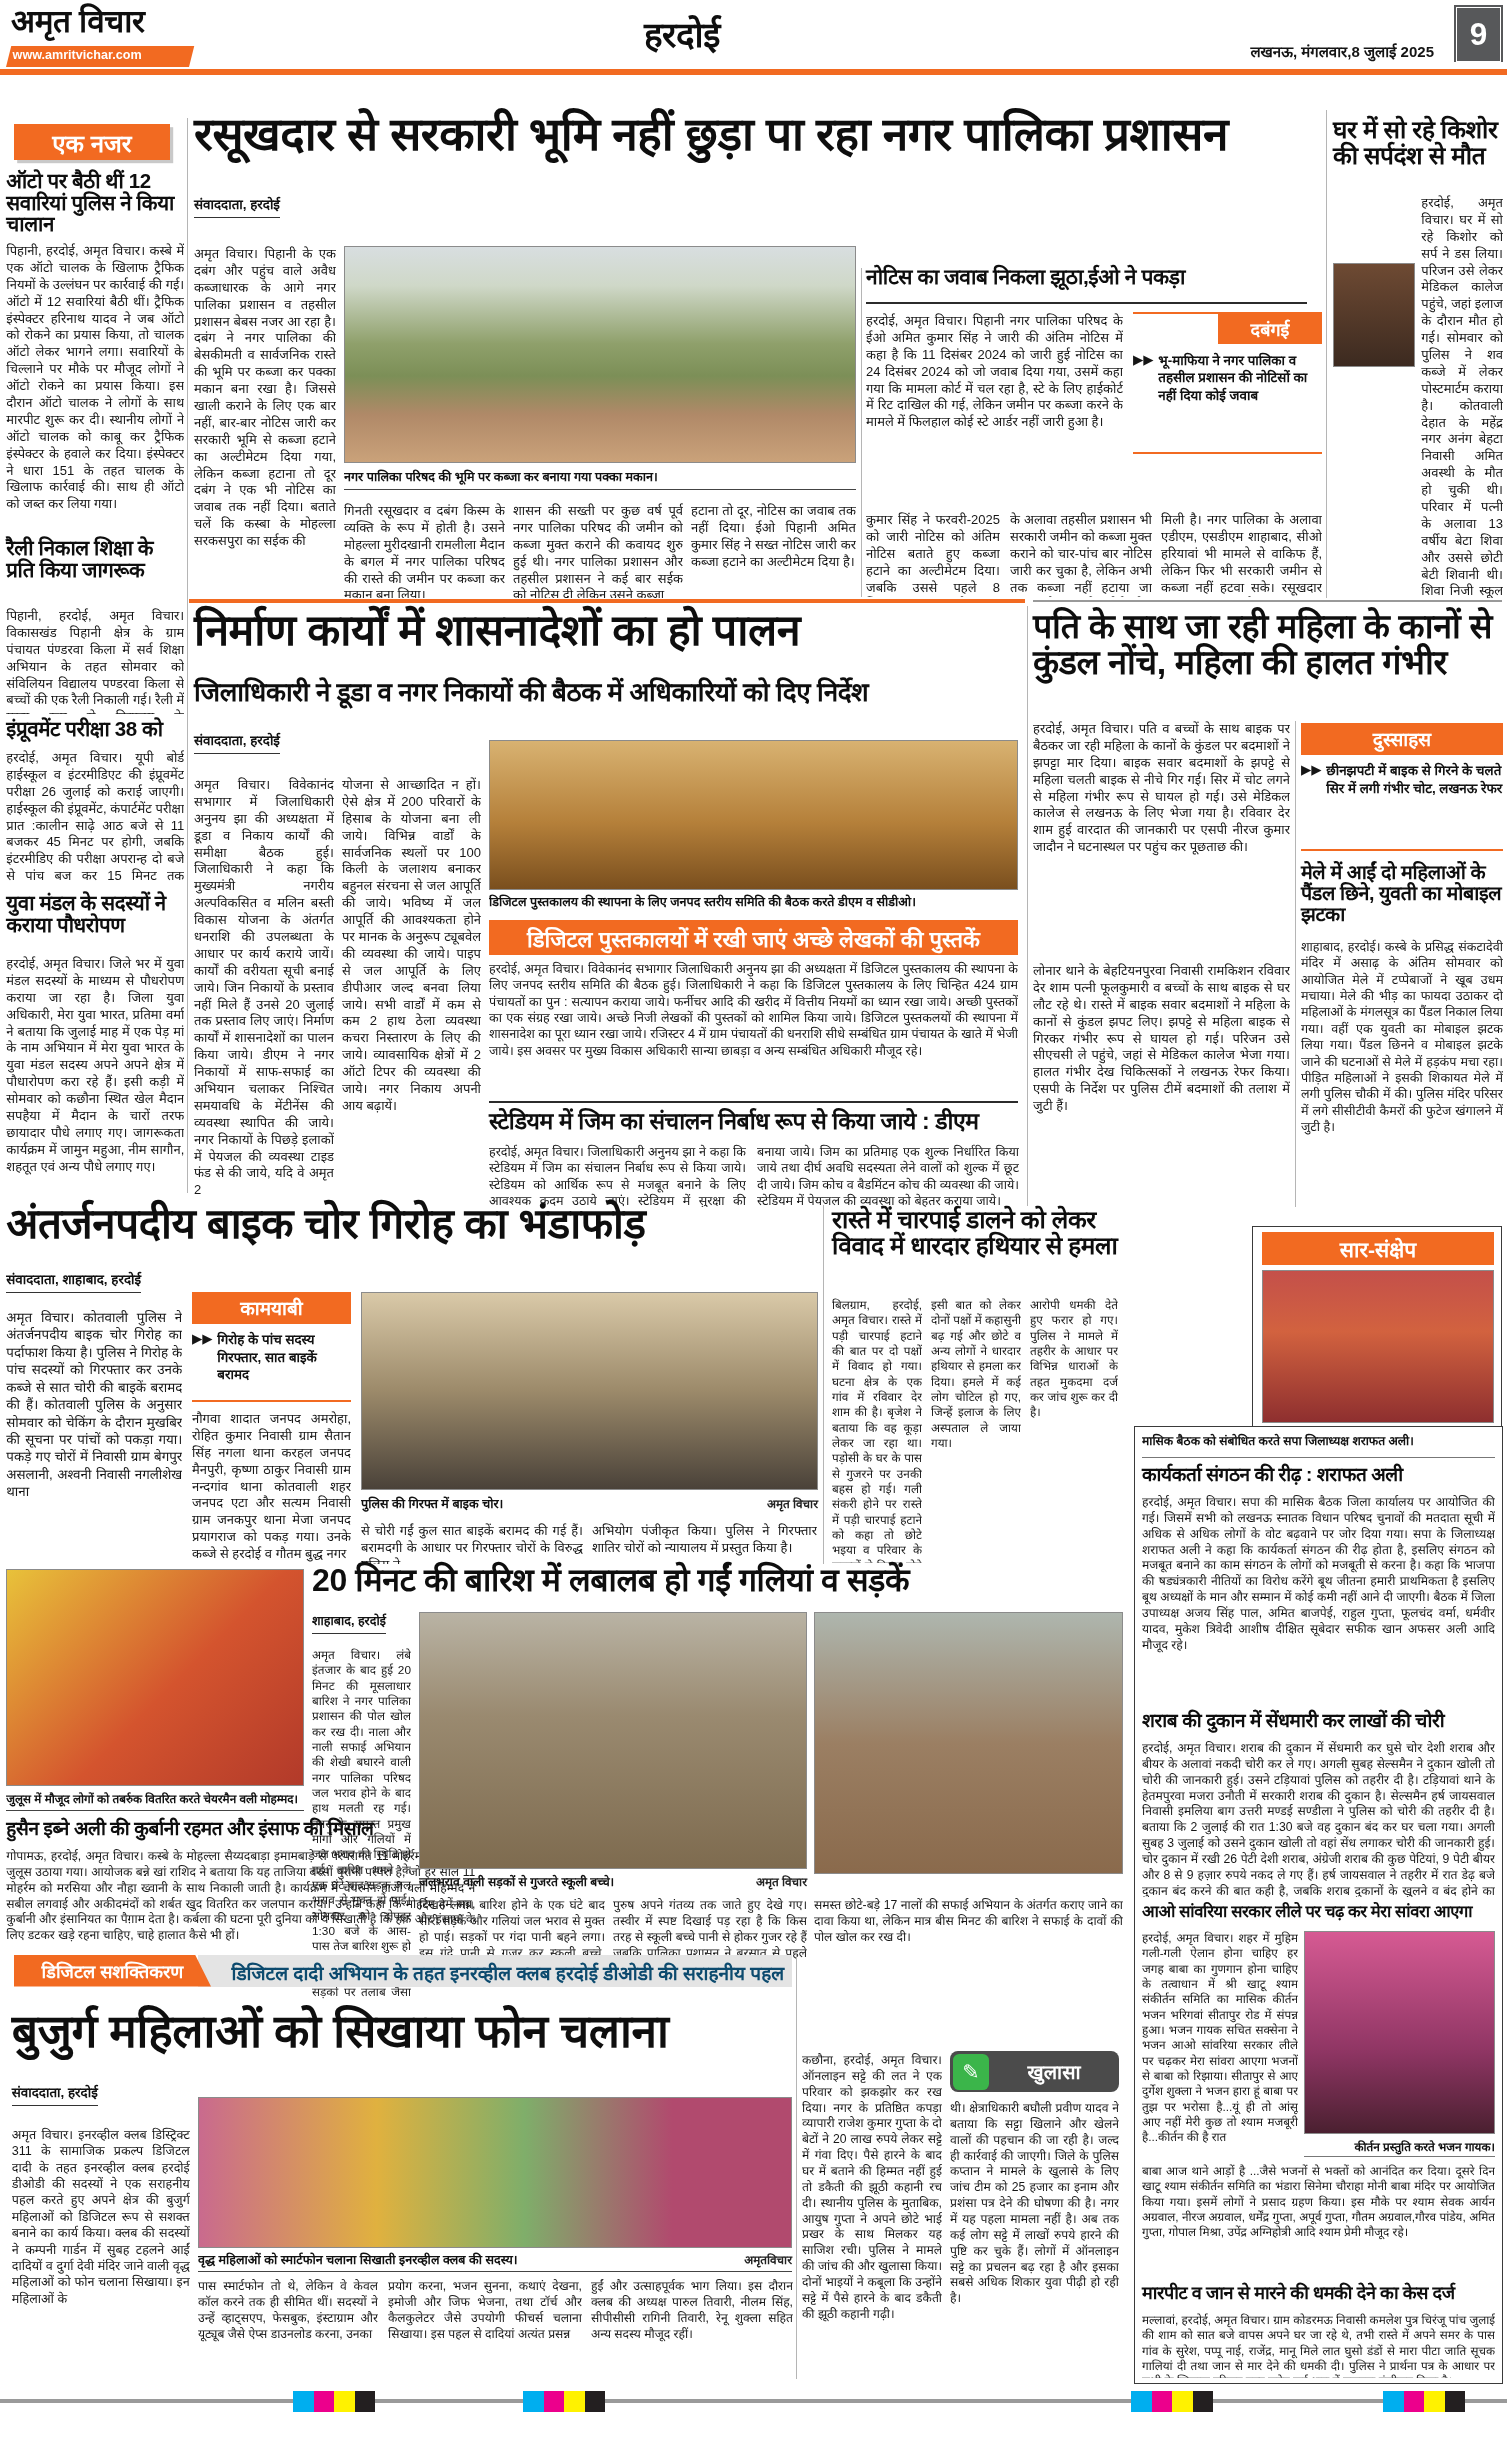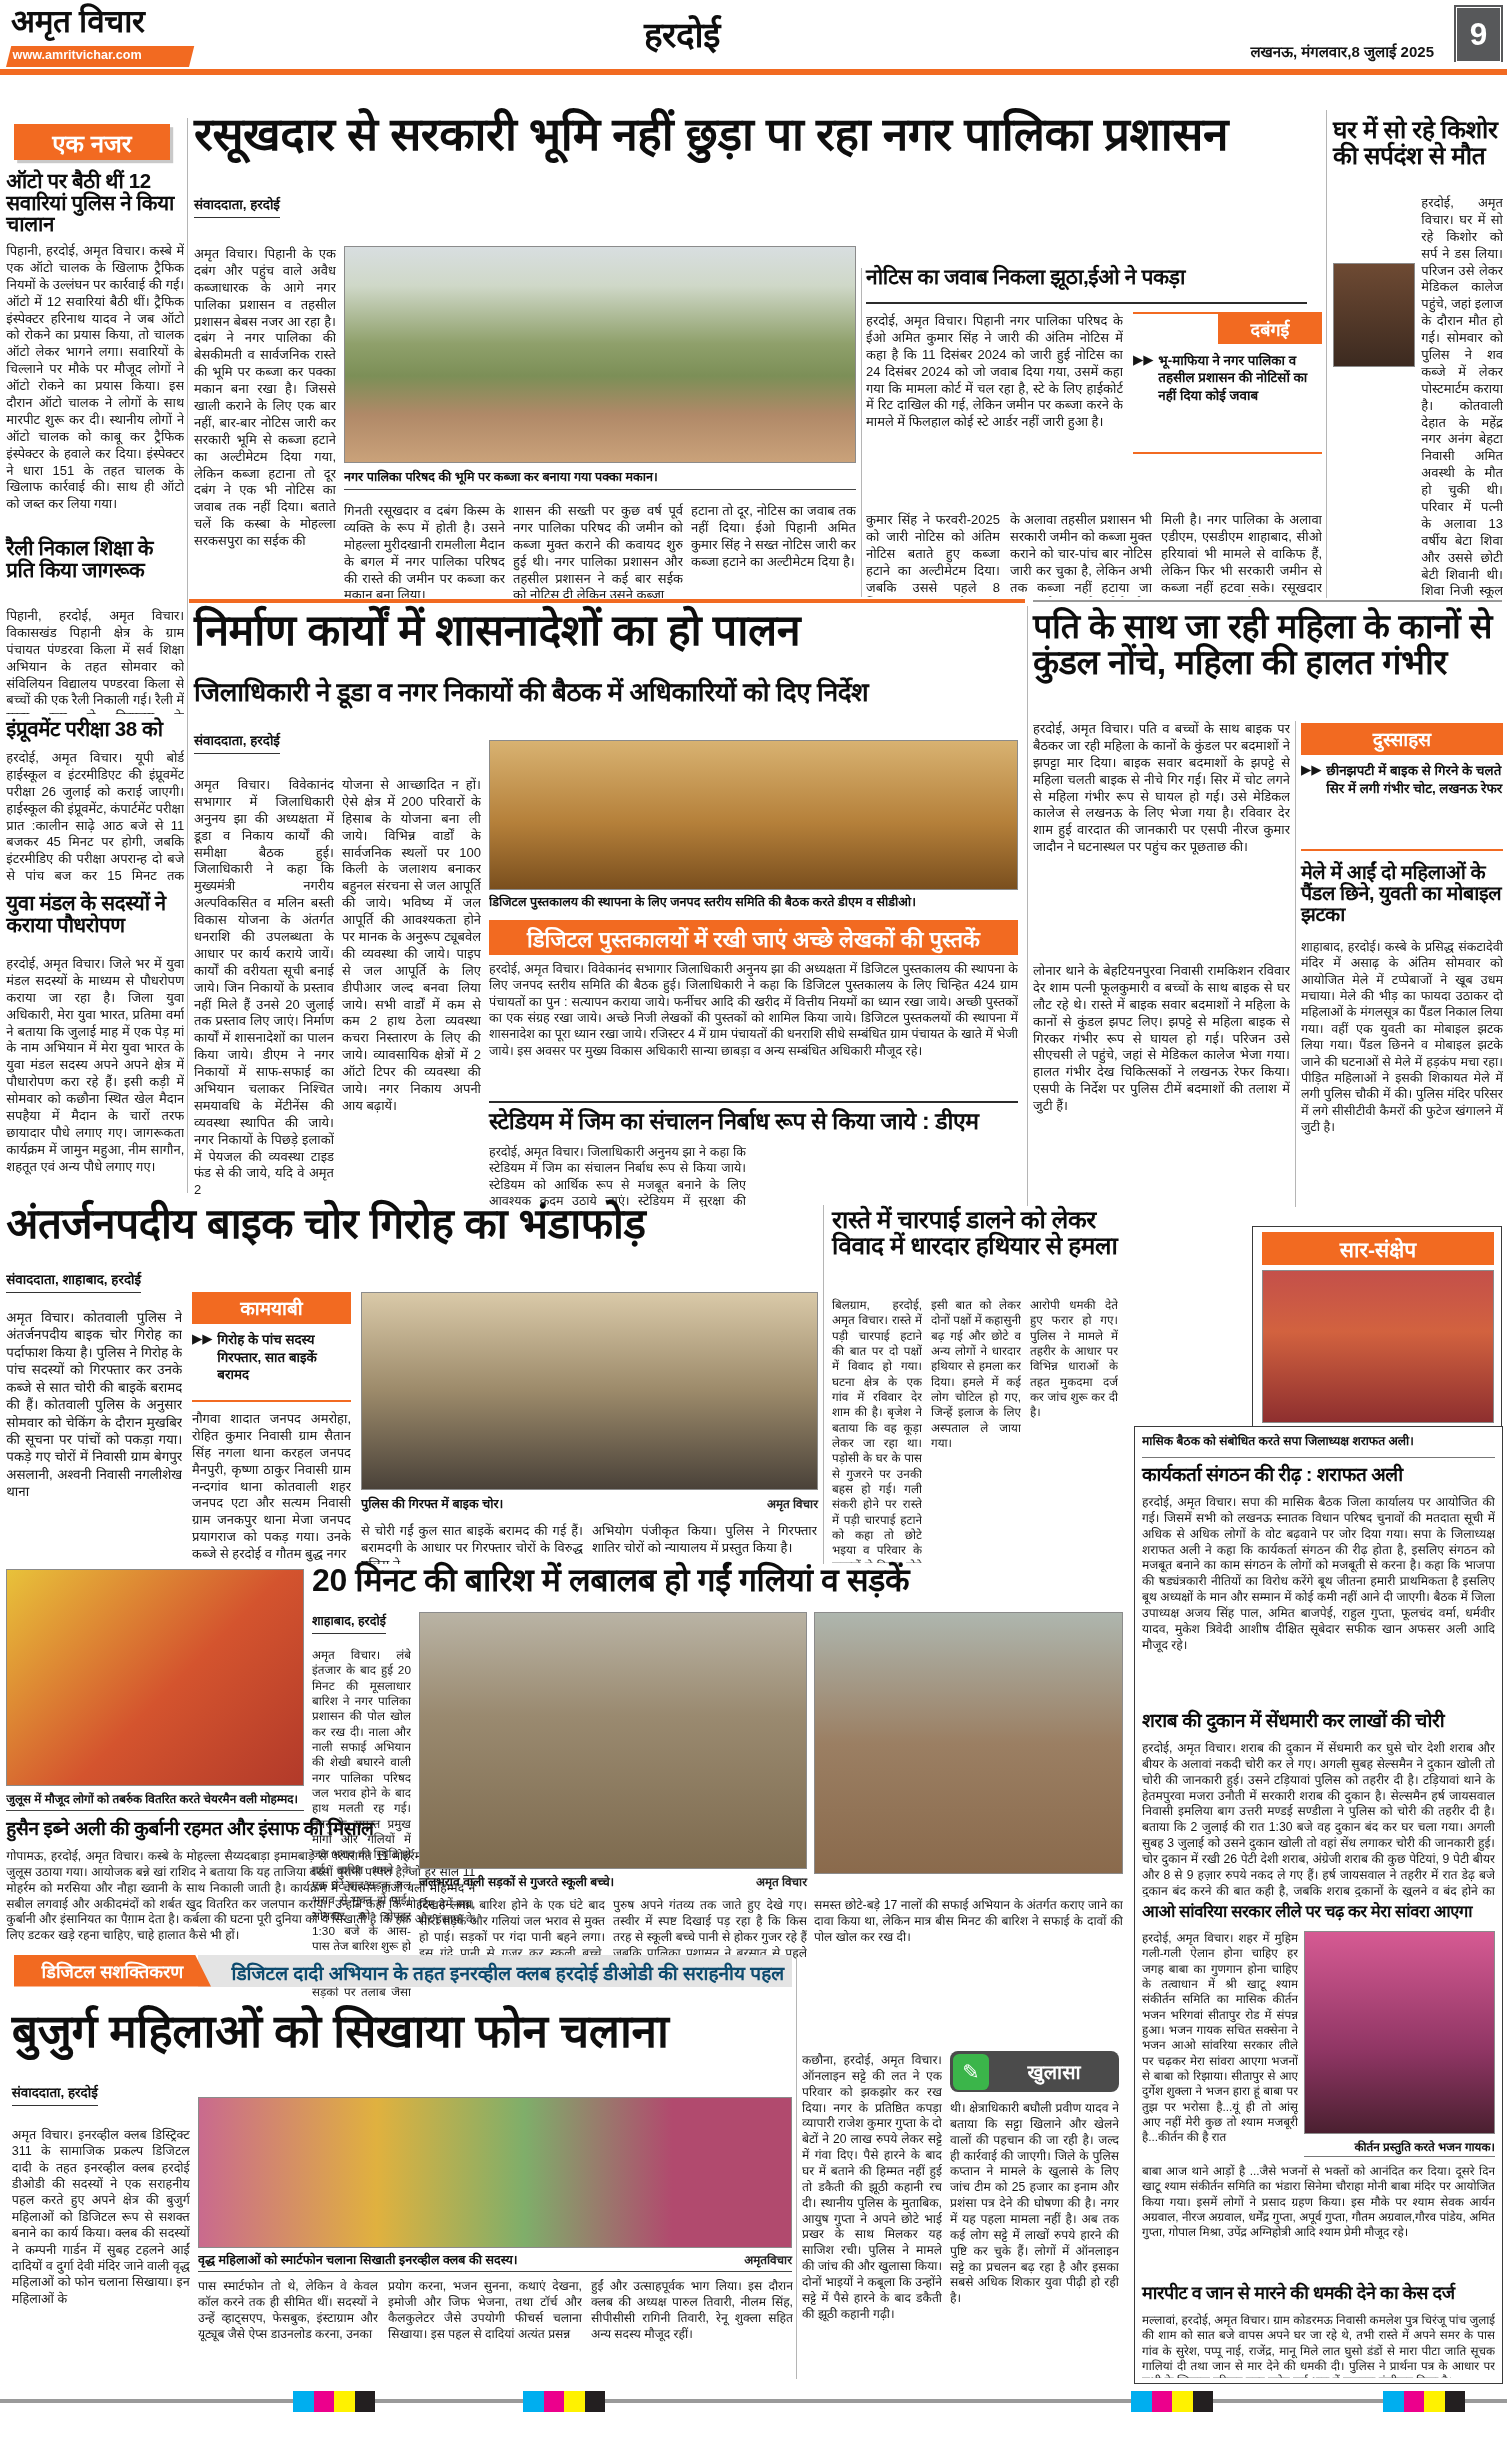--- a/index.html
+++ b/index.html
@@ -94,20 +94,21 @@
   <div class="abs byline" style="left:194px;top:731px;">संवाददाता, हरदोई</div>
   <div class="abs bodytxt" style="left:194px;top:777px;width:140px;height:430px;">अमृत विचार। विवेकानंद सभागार में जिलाधिकारी अनुनय झा की अध्यक्षता में डूडा व निकाय कार्यों की समीक्षा बैठक हुई। जिलाधिकारी ने कहा कि मुख्यमंत्री नगरीय अल्पविकसित व मलिन बस्ती विकास योजना के अंतर्गत धनराशि की उपलब्धता के आधार पर कार्य कराये जायें। कार्यों की वरीयता सूची बनाई जाये। जिन निकायों के प्रस्ताव नहीं मिले हैं उनसे 20 जुलाई तक प्रस्ताव लिए जाएं। निर्माण कार्यों में शासनादेशों का पालन किया जाये। डीएम ने नगर निकायों में साफ-सफाई का अभियान चलाकर निश्चित समयावधि के मेंटीनेंस की व्यवस्था स्थापित की जाये। नगर निकायों के पिछड़े इलाकों में पेयजल की व्यवस्था टाइड फंड से की जाये, यदि वे अमृत 2</div>
   <div class="abs bodytxt" style="left:342px;top:777px;width:139px;height:430px;">योजना से आच्छादित न हों। ऐसे क्षेत्र में 200 परिवारों के हिसाब के योजना बना ली जाये। विभिन्न वार्डों के सार्वजनिक स्थलों पर 100 किली के जलाशय बनाकर बहुनल संरचना से जल आपूर्ति की जाये। भविष्य में जल आपूर्ति की आवश्यकता होने पर मानक के अनुरूप ट्यूबवेल की व्यवस्था की जाये। पाइप से जल आपूर्ति के लिए डीपीआर जल्द बनवा लिया जाये। सभी वार्डों में कम से कम 2 हाथ ठेला व्यवस्था कचरा निस्तारण के लिए की जाये। व्यावसायिक क्षेत्रों में 2 ऑटो टिपर की व्यवस्था की जाये। नगर निकाय अपनी आय बढ़ायें।</div>
   <div class="abs ph ph-meeting" style="left:489px;top:740px;width:529px;height:150px;"></div>
   <div class="abs cap" style="left:489px;top:893px;width:529px;height:20.5px;">डिजिटल पुस्तकालय की स्थापना के लिए जनपद स्तरीय समिति की बैठक करते डीएम व सीडीओ।</div>
   <div class="abs obox" style="left:489px;top:920px;width:529px;height:35px;font-size:22px;">डिजिटल पुस्तकालयों में रखी जाएं अच्छे लेखकों की पुस्तकें</div>
   <div class="abs bodytxt" style="left:489px;top:961px;width:529px;height:135px;font-size:12.6px;">हरदोई, अमृत विचार। विवेकानंद सभागार जिलाधिकारी अनुनय झा की अध्यक्षता में डिजिटल पुस्तकालय की स्थापना के लिए जनपद स्तरीय समिति की बैठक हुई। जिलाधिकारी ने कहा कि डिजिटल पुस्तकालय के लिए चिन्हित 424 ग्राम पंचायतों का पुन : सत्यापन कराया जाये। फर्नीचर आदि की खरीद में वित्तीय नियमों का ध्यान रखा जाये। अच्छी पुस्तकों का एक संग्रह रखा जाये। अच्छे निजी लेखकों की पुस्तकों को शामिल किया जाये। डिजिटल पुस्तकलयों की स्थापना में शासनादेश का पूरा ध्यान रखा जाये। रजिस्टर 4 में ग्राम पंचायतों की धनराशि सीधे सम्बंधित ग्राम पंचायत के खाते में भेजी जाये। इस अवसर पर मुख्य विकास अधिकारी सान्या छाबड़ा व अन्य सम्बंधित अधिकारी मौजूद रहे।</div>
   <div class="abs hline" style="left:489px;top:1101px;width:529px;height:1.6px;"></div>
   <div class="abs hl" style="left:489px;top:1109px;width:529px;height:30px;font-size:23px;">स्टेडियम में जिम का संचालन निर्बाध रूप से किया जाये : डीएम</div>
   <div class="abs bodytxt" style="left:489px;top:1144px;width:257px;height:63px;font-size:12.6px;">हरदोई, अमृत विचार। जिलाधिकारी अनुनय झा ने कहा कि स्टेडियम में जिम का संचालन निर्बाध रूप से किया जाये। स्टेडियम को आर्थिक रूप से मजबूत बनाने के लिए आवश्यक कदम उठाये जाएं। स्टेडियम में सुरक्षा की व्यवस्था को बेहतर</div>
+  <div class="abs bodytxt" style="left:757px;top:1144px;width:262px;height:63px;font-size:12.6px;">बनाया जाये। जिम का प्रतिमाह एक शुल्क निर्धारित किया जाये तथा दीर्घ अवधि सदस्यता लेने वालों को शुल्क में छूट दी जाये। जिम कोच व बैडमिंटन कोच की व्यवस्था की जाये। स्टेडियम में पेयजल की व्यवस्था को बेहतर कराया जाये।</div>
   <div class="abs vrule" style="left:1027px;top:606px;height:600px;"></div>
 
   <div class="abs hl" style="left:1033px;top:608px;width:469px;height:104px;font-size:34px;">पति के साथ जा रही महिला के कानों से कुंडल नोंचे, महिला की हालत गंभीर</div>
   <div class="abs bodytxt" style="left:1033px;top:721px;width:257px;height:236px;">हरदोई, अमृत विचार। पति व बच्चों के साथ बाइक पर बैठकर जा रही महिला के कानों के कुंडल पर बदमाशों ने झपट्टा मार दिया। बाइक सवार बदमाशों के झपट्टे से महिला चलती बाइक से नीचे गिर गई। सिर में चोट लगने से महिला गंभीर रूप से घायल हो गई। उसे मेडिकल कालेज से लखनऊ के लिए भेजा गया है। रविवार देर शाम हुई वारदात की जानकारी पर एसपी नीरज कुमार जादौन ने घटनास्थल पर पहुंच कर पूछताछ की।</div>
   <div class="abs bodytxt" style="left:1033px;top:963px;width:257px;height:244px;">लोनार थाने के बेहटियनपुरवा निवासी रामकिशन रविवार देर शाम पत्नी फूलकुमारी व बच्चों के साथ बाइक से घर लौट रहे थे। रास्ते में बाइक सवार बदमाशों ने महिला के कानों से कुंडल झपट लिए। झपट्टे से महिला बाइक से गिरकर गंभीर रूप से घायल हो गई। परिजन उसे सीएचसी ले पहुंचे, जहां से मेडिकल कालेज भेजा गया। हालत गंभीर देख चिकित्सकों ने लखनऊ रेफर किया। एसपी के निर्देश पर पुलिस टीमें बदमाशों की तलाश में जुटी हैं।</div>
   <div class="abs vrule" style="left:1295px;top:721px;height:486px;"></div>
   <div class="abs" style="left:1301px;top:723px;width:202px;height:128px;border-bottom:2.4px solid #f26a21;">
     <div class="obox" style="width:100%;height:31.5px;font-size:19px;">दुस्साहस</div>
     <div style="display:flex;gap:4.7px;padding-top:7.9px;">
       <span style="font-weight:bold;font-size:13.4px;">▶▶</span>

